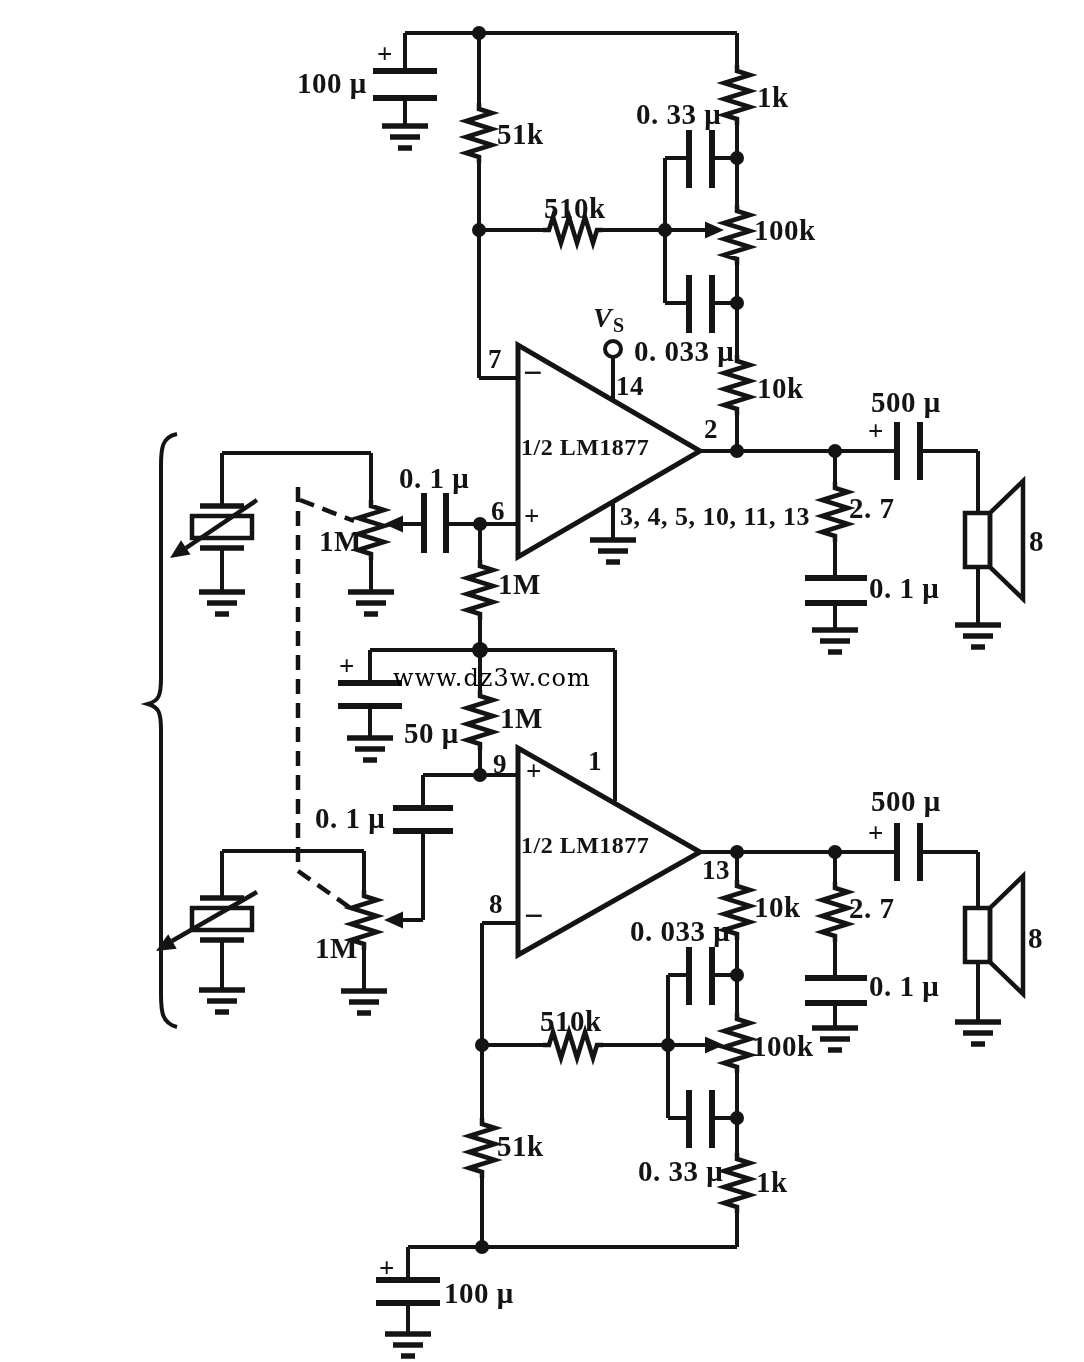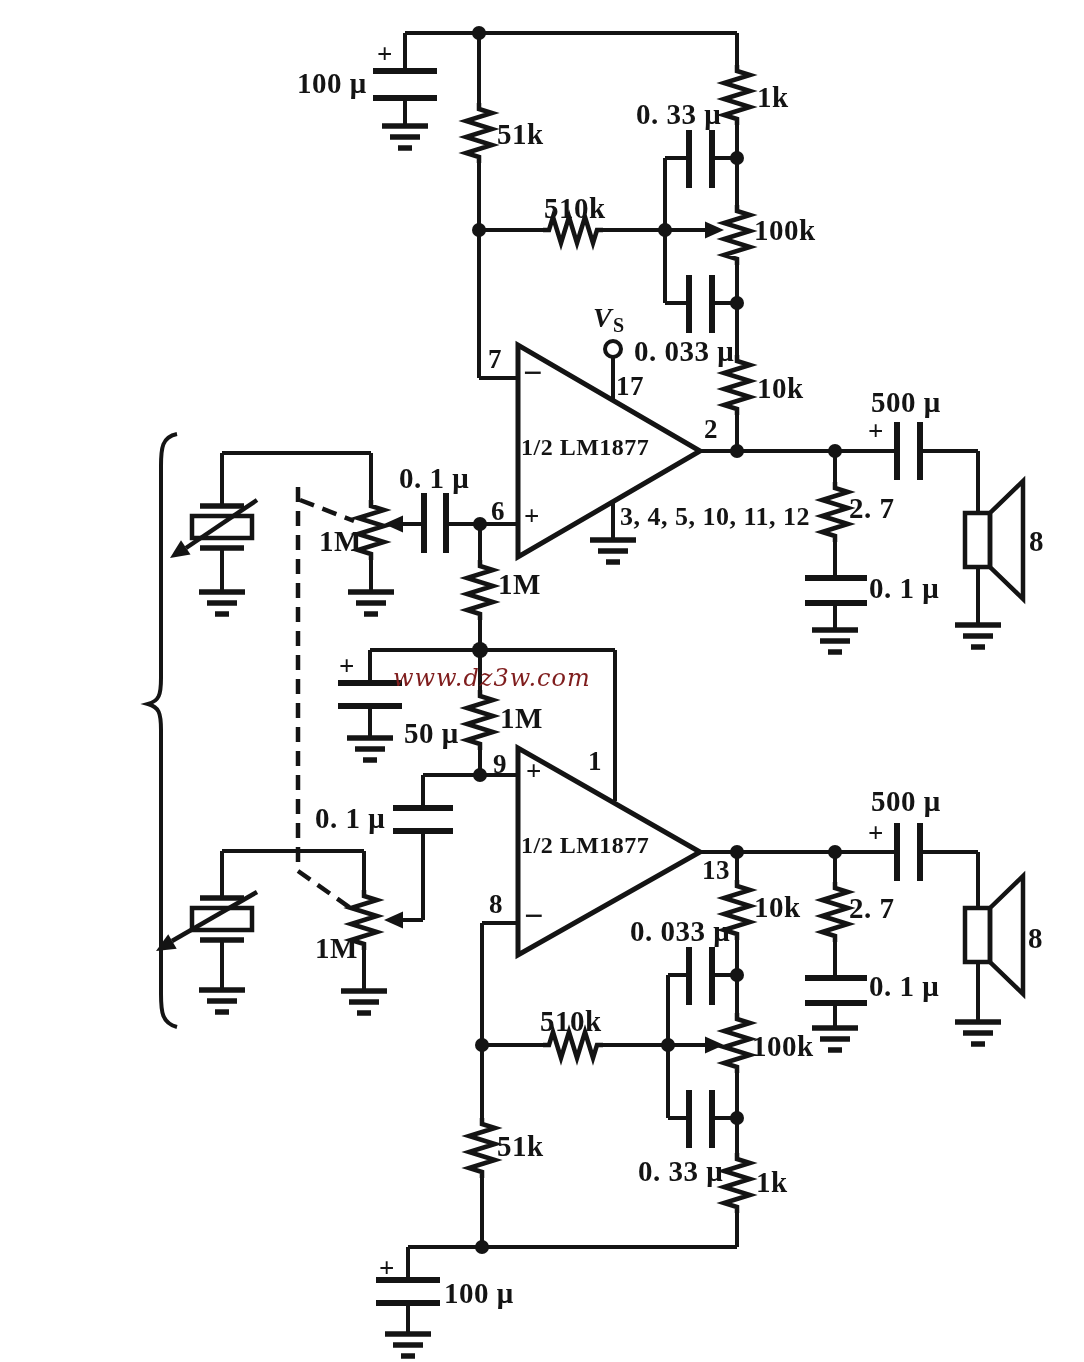--- a/index.html
+++ b/index.html
@@ -6,22 +6,22 @@
   .page{position:relative;width:1084px;height:1362px;background:#ffffff;overflow:hidden;}
   .page svg{position:absolute;left:0;top:0;}
   .lbl{position:absolute;font-family:"Liberation Serif","DejaVu Serif",serif;font-size:29px;
        font-weight:600;color:#141414;white-space:nowrap;letter-spacing:.5px;line-height:1.05;}
   .amp{font-size:24px;font-weight:700;}
   .pin{font-size:27px;font-weight:600;}
   .mark{font-size:27px;font-weight:700;}
   .minus{font-size:34px;font-weight:700;line-height:22px;}
   .vsym{font-style:italic;font-size:28px;font-weight:700;}
   .vsub{font-size:20px;font-weight:600;}
-  .wm{font-family:"DejaVu Serif",serif;font-style:italic;font-weight:400;
-      font-size:24px;color:#7f1d1d;letter-spacing:1px;}
+  .wm{font-family:"DejaVu Serif",serif;font-weight:400;
+      font-size:24px;color:#000000;letter-spacing:1px;}
   .cjk{font-family:"DejaVu Sans","Liberation Sans",sans-serif;font-size:28px;font-weight:700;
        color:#1c1c1c;line-height:34px;letter-spacing:1px;}
 </style>
 </head>
 <body>
 
 <div class="page">
 
   <svg width="1084" height="1362" viewBox="0 0 1084 1362">
     <defs>
@@ -168,28 +168,28 @@
   <span class="lbl" style="left:497px;top:119px;">51k</span>
   <span class="lbl" style="left:544px;top:193px;">510k</span>
   <span class="lbl" style="left:636px;top:99px;">0. 33 μ</span>
   <span class="lbl" style="left:757px;top:82px;">1k</span>
   <span class="lbl" style="left:754px;top:215px;">100k</span>
   <span class="lbl" style="left:634px;top:336px;">0. 033 μ</span>
   <span class="lbl" style="left:757px;top:373px;">10k</span>
 
   <span class="lbl vsym" style="left:593px;top:303px;">V</span>
   <span class="lbl vsub" style="left:613px;top:315px;">S</span>
-  <span class="lbl pin" style="left:616px;top:372px;">17</span>
+  <span class="lbl pin" style="left:616px;top:372px;">14</span>
   <span class="lbl pin" style="left:488px;top:345px;">7</span>
   <span class="lbl minus" style="left:523px;top:362px;">−</span>
   <span class="lbl pin" style="left:491px;top:497px;">6</span>
   <span class="lbl mark" style="left:524px;top:502px;">+</span>
   <span class="lbl amp" style="left:521px;top:435px;">1/2 LM1877</span>
   <span class="lbl pin" style="left:704px;top:415px;">2</span>
-  <span class="lbl" style="left:620px;top:503px;font-size:26px;">3, 4, 5, 10, 11, 12</span>
+  <span class="lbl" style="left:620px;top:503px;font-size:26px;">3, 4, 5, 10, 11, 13</span>
 
   <span class="lbl" style="left:871px;top:387px;">500 μ</span>
   <span class="lbl mark" style="left:868px;top:417px;">+</span>
   <span class="lbl" style="left:849px;top:493px;">2. 7</span>
   <span class="lbl" style="left:869px;top:573px;">0. 1 μ</span>
   <span class="lbl" style="left:1029px;top:526px;">8</span>
 
   <span class="lbl" style="left:399px;top:463px;">0. 1 μ</span>
   <span class="lbl" style="left:319px;top:526px;">1M</span>
   <span class="lbl" style="left:498px;top:569px;">1M</span>

